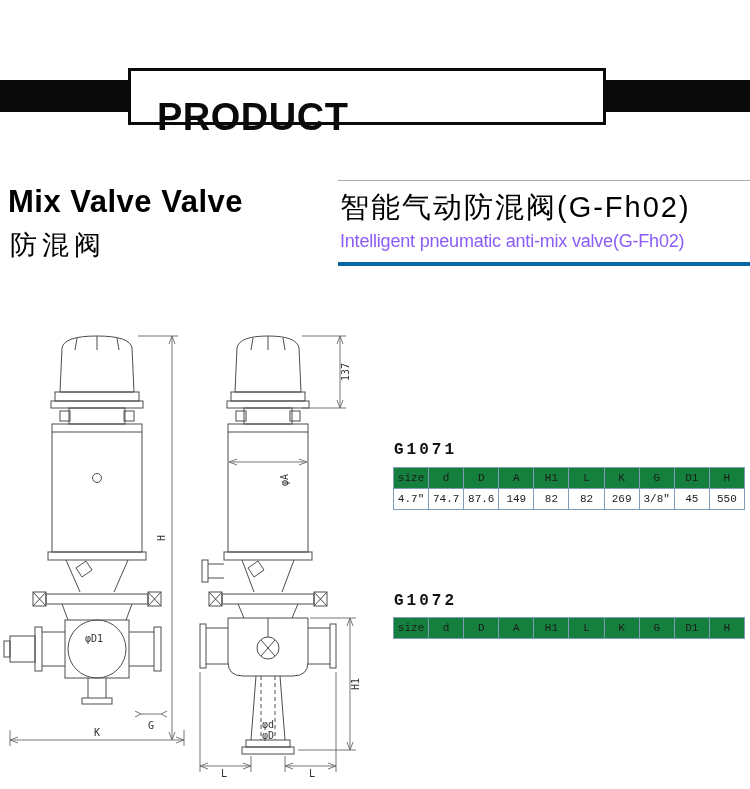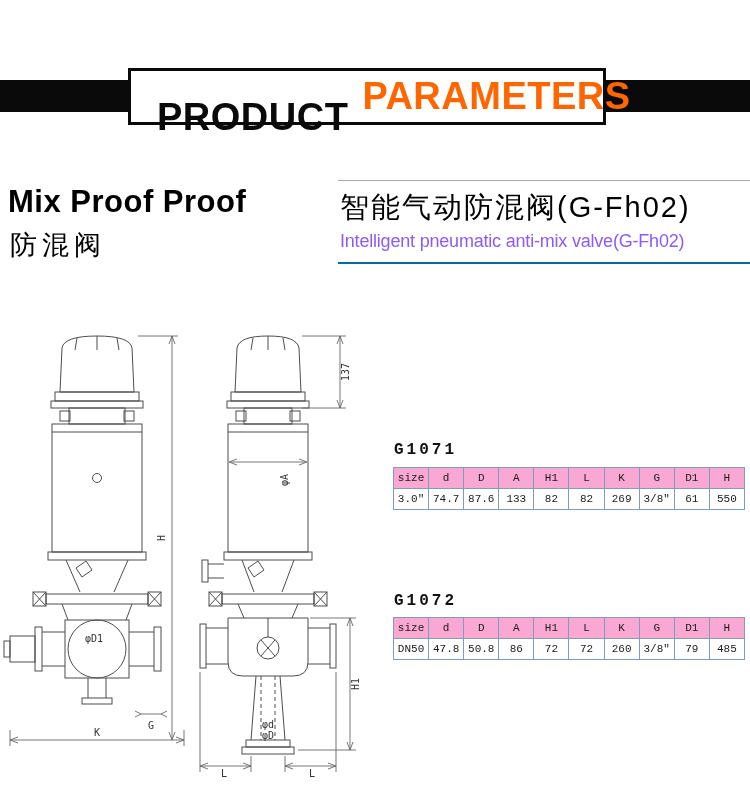--- a/index.html
+++ b/index.html
@@ -16,54 +16,53 @@
     display:flex; align-items:center; padding-left:26px;
   }
   .banner-word { font-size:38px; font-weight:bold; letter-spacing:.5px; white-space:pre; }
   .banner-word.black { color:#0a0a0a;margin-top:42px; }
   .banner-word.orange { color:#ff6600; margin-left:14px; }
   
   .title-en { position:absolute; left:8px; top:184px; font-size:31px; font-weight:bold; color:#000; letter-spacing:.5px; }
   .title-cn { position:absolute; left:10px; top:227px; font-size:27px; color:#000; letter-spacing:5px;text-align:center; }
   .product-block {
     position:absolute; left:338px; top:180px; width:412px;
-    border-top:1px solid #aaa; border-bottom:2px solid #0369a1; padding:5px 4px 7px 2px;
+    border-top:1px solid #aaa; border-bottom:4px solid #0369a1; padding:5px 4px 7px 2px;
   }
   .product-cn { font-size:29px; letter-spacing:2px; color:#000; line-height:42px; white-space:nowrap; }
   .product-en { font-size:18px; color:#8b5cf6; letter-spacing:-.2px; line-height:27px; white-space:nowrap; }
   
   .drawing { position:absolute; }
   
   .table-caption {
     position:absolute; font-family:"Liberation Mono", monospace;
     font-size:16px; font-weight:bold; letter-spacing:3px; color:#111;text-align:right;
   }
   .spec-table {
     position:absolute; width:352px; border-collapse:collapse; table-layout:fixed;
     font-family:"Liberation Mono", monospace; font-size:11px;
   }
   .spec-table th, .spec-table td {
     border:1px solid #7f9db9; text-align:center; vertical-align:middle;
     height:21px; padding:0; color:#1a1a1a; font-weight:normal; white-space:nowrap;
   }
-  .spec-table th { background:#f9a8d4; }
+  .spec-table th { background:#15803d; }
   svg text { font-family:"DejaVu Sans Mono", monospace; }
 </style>
 </head>
 <body>
 
 <div class="page">
 
   <div class="banner-bar"></div>
   <div class="banner-box">
     <span class="banner-word black">PRODUCT</span>
-    <span class="banner-word orange">PARAMETERS</span>
   </div>
 
-  <h1 class="title-en">Mix Proof Proof</h1>
+  <h1 class="title-en">Mix Valve Valve</h1>
   <div class="title-cn">防混阀</div>
 
   <div class="product-block">
     <div class="product-cn">智能气动防混阀(G-Fh02)</div>
     <div class="product-en">Intelligent pneumatic anti-mix valve(G-Fh02)</div>
   </div>
 
   <svg class="drawing" style="left:2px;top:330px" width="200" height="445" viewBox="0 0 200 445">
     <g stroke="#4d4d4d" fill="none" stroke-width="1">
 
@@ -225,29 +224,29 @@
           <th>H1</th>
           <th>L</th>
           <th>K</th>
           <th>G</th>
           <th>D1</th>
           <th>H</th>
         </tr>
       </thead>
     <tbody>
         <tr>
-          <td>3.0″</td>
+          <td>4.7″</td>
           <td>74.7</td>
           <td>87.6</td>
-          <td>133</td>
+          <td>149</td>
           <td>82</td>
           <td>82</td>
           <td>269</td>
           <td>3/8″</td>
-          <td>61</td>
+          <td>45</td>
           <td>550</td>
         </tr>
       </tbody>
   </table>
 
   <div class="table-caption" style="left:394px;top:592px">G1072</div>
   <table class="spec-table" style="left:393px;top:617px">
     <thead>
         <tr>
           <th>size</th>
@@ -256,28 +255,16 @@
           <th>A</th>
           <th>H1</th>
           <th>L</th>
           <th>K</th>
           <th>G</th>
           <th>D1</th>
           <th>H</th>
         </tr>
       </thead>
     <tbody>
-        <tr>
-          <td>DN50</td>
-          <td>47.8</td>
-          <td>50.8</td>
-          <td>86</td>
-          <td>72</td>
-          <td>72</td>
-          <td>260</td>
-          <td>3/8″</td>
-          <td>79</td>
-          <td>485</td>
-        </tr>
       </tbody>
   </table>
 
 </div>
 
 </body></html>

